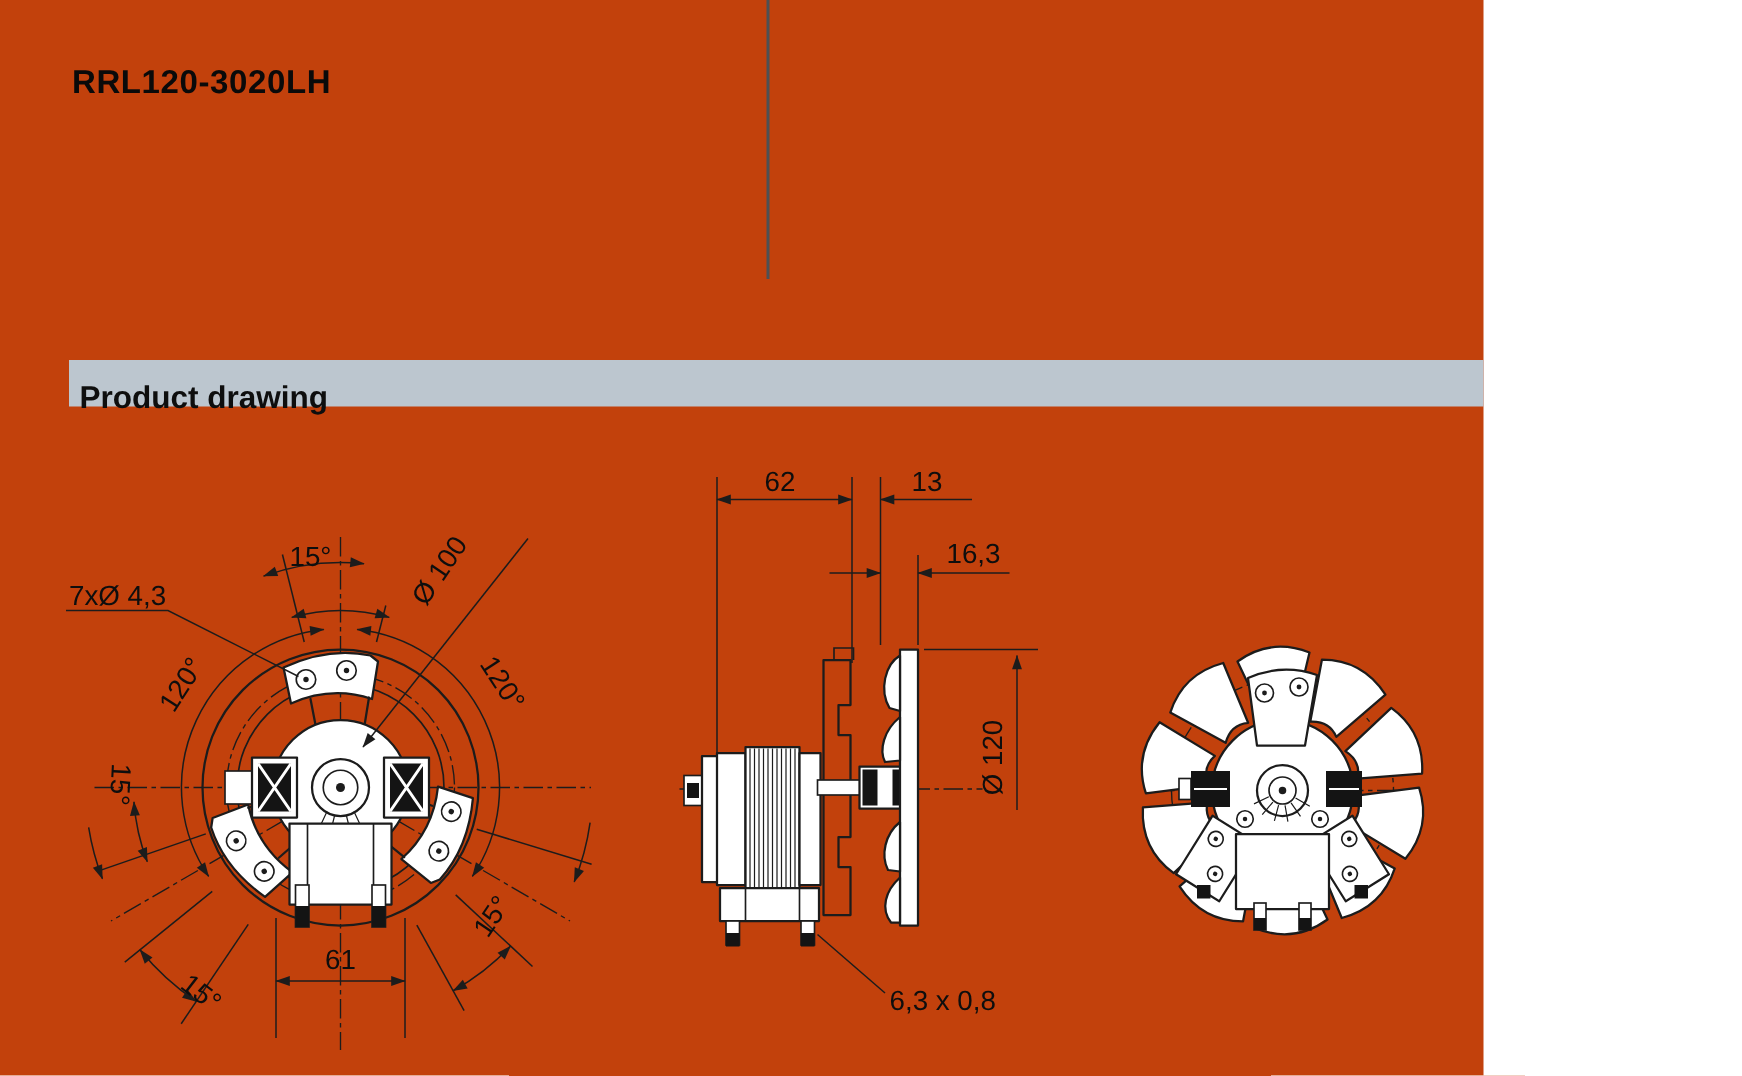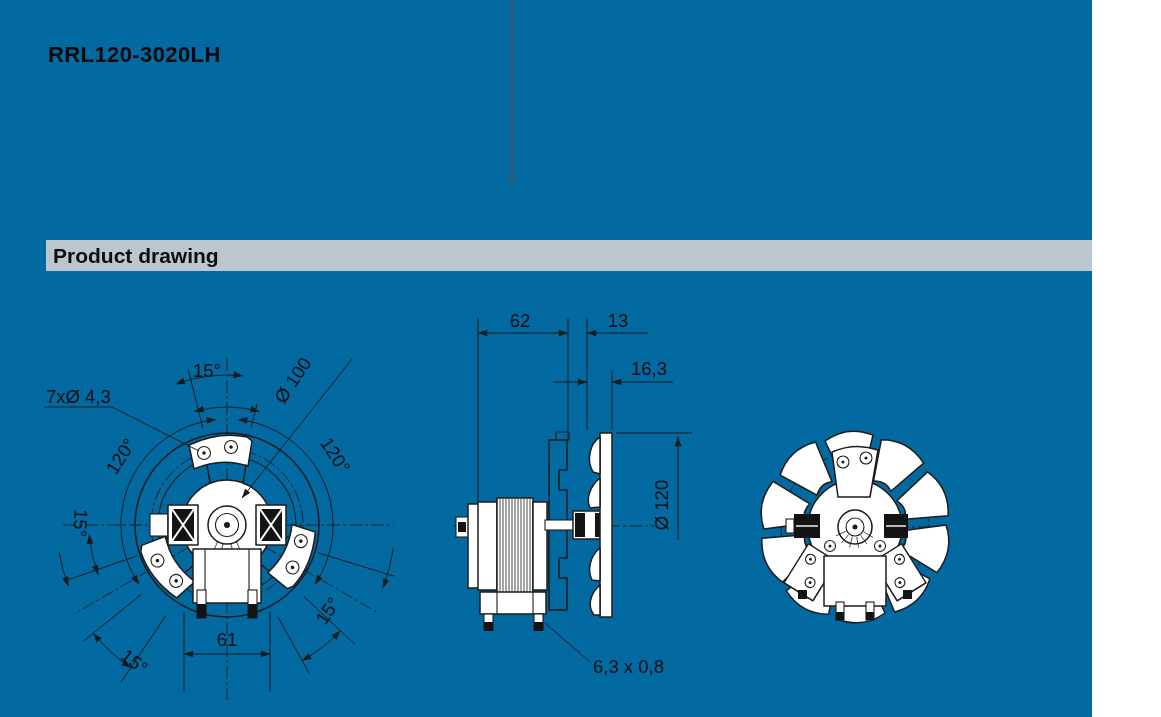--- a/index.html
+++ b/index.html
@@ -1,23 +1,23 @@
 <!DOCTYPE html>
 <html><head>
 <meta charset="utf-8">
 <style>
   html,body{margin:0;padding:0;background:#ffffff;}
-  #page{position:relative;width:1092px;height:717px;background:#0369a1;overflow:hidden;
+  #page{position:relative;width:989px;height:717px;background:#c2410c;overflow:hidden;
         font-family:"Liberation Sans",sans-serif;color:#111;}
   .abs{position:absolute;}
   #model{left:48px;top:42px;font-size:22px;font-weight:bold;letter-spacing:.4px;color:#0a0a0a;}
   #divider{left:511px;top:0;width:2px;height:186px;background:#4d5054;}
   #title{left:552px;top:22px;font-size:41px;font-weight:400;letter-spacing:-0.5px;color:#0a0a0a;white-space:nowrap;}
   #sectionbar{left:46px;top:240px;width:1115px;height:31px;background:#bcc6cf;}
-  #sectiontitle{position:absolute;left:7px;top:4px;font-size:21px;font-weight:bold;color:#0e0e0e;}
+  #sectiontitle{position:absolute;left:7px;top:14px;font-size:21px;font-weight:bold;color:#0e0e0e;}
   svg{position:absolute;overflow:visible;}
   .p{fill:none;stroke:#1c1c1c;stroke-width:1.5;stroke-linejoin:round;stroke-linecap:round;}
   .p2{fill:none;stroke:#1c1c1c;stroke-width:1.1;}
   .d{fill:none;stroke:#1c1c1c;stroke-width:1;}
   .cl{fill:none;stroke:#1c1c1c;stroke-width:0.9;stroke-dasharray:13 3 3 3;}
   .h{fill:none;stroke:#1c1c1c;stroke-width:0.8;}
   .blk{fill:#141414;stroke:none;}
   .wfill{fill:#ffffff;}
   text.dlabel{font-family:"Liberation Sans",sans-serif;font-size:18.5px;fill:#0e0e0e;}
   .mid{text-anchor:middle;}

